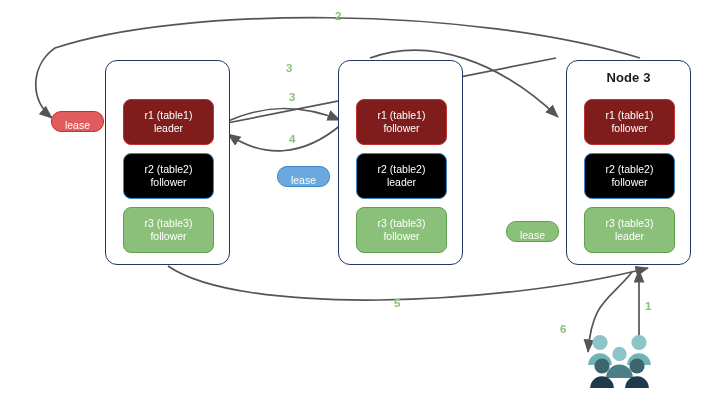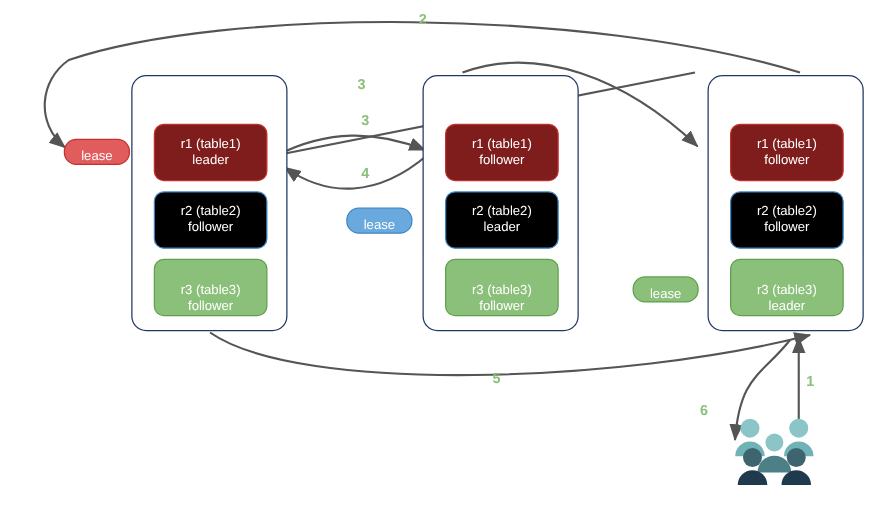--- a/index.html
+++ b/index.html
@@ -53,21 +53,21 @@
     align-items: center;
     justify-content: center;
     color: #ffffff;
     font-size: 10.5px;
     line-height: 13px;
     text-align: center;
   }
   .replica .l1, .replica .l2 { display: block; }
   .rep-red   { background: #7f1d1d; border: 1.4px solid #c43030; }
   .rep-blue  { background: #000000; border: 1.4px solid #3f87c4; }
-  .rep-green { background: #8bc07a; border: 1.4px solid #5fa04c; justify-content: flex-end; }
+  .rep-green { background: #8bc07a; border: 1.4px solid #5fa04c; }
 
   .lease {
     position: absolute;
     box-sizing: border-box;
     height: 21px;
     border-radius: 10px;
     display: flex;
     align-items: flex-end;
     justify-content: center;
     color: #ffffff;
@@ -144,20 +144,21 @@
       <span class="l1">r2 (table2)</span>
       <span class="l2">leader</span>
     </div>
     <div class="replica rep-green" style="top:146px;">
       <span class="l1">r3 (table3)</span>
       <span class="l2">follower</span>
     </div>
   </div>
 
   <div class="node-box" style="left:566px; top:60px; width:125px; height:205px;">
+    <div class="node-title">Node 3</div>
     <div class="replica rep-red" style="top:38px;">
       <span class="l1">r1 (table1)</span>
       <span class="l2">follower</span>
     </div>
     <div class="replica rep-blue" style="top:92px;">
       <span class="l1">r2 (table2)</span>
       <span class="l2">follower</span>
     </div>
     <div class="replica rep-green" style="top:146px;">
       <span class="l1">r3 (table3)</span>

